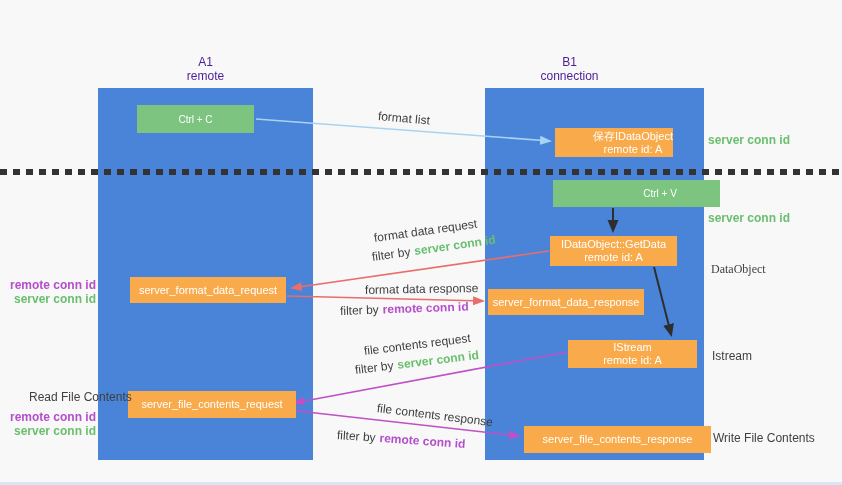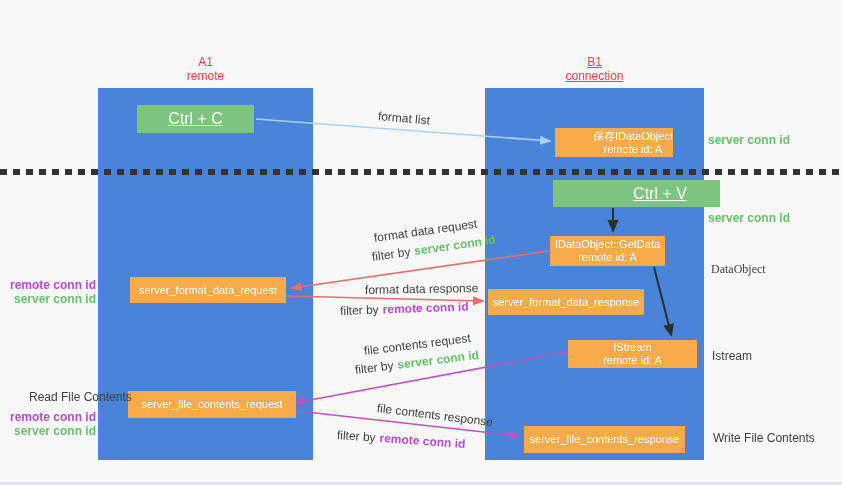--- a/index.html
+++ b/index.html
@@ -1,44 +1,44 @@
 <!DOCTYPE html>
 <html><head>
 <meta charset="utf-8">
 <style>
   html,body{margin:0;padding:0;background:#f8f8f8;font-family:"Liberation Sans",sans-serif;}
   .canvas{position:relative;width:842px;height:485px;background:#f8f8f8;overflow:hidden;}
   .title{position:absolute;left:368px;top:12px;font-size:17px;line-height:22px;color:#333;z-index:4;}
-  .hdr{position:absolute;top:55px;text-align:center;font-size:12px;line-height:14px;color:#ef4444;z-index:4;}
+  .hdr{position:absolute;top:55px;text-align:center;font-size:12px;line-height:14px;color:#4c1d95;z-index:4;}
   .col{position:absolute;top:88px;height:372px;background:#4a84d8;z-index:1;}
   .dash{position:absolute;left:0;top:169px;width:842px;height:6px;z-index:3;
         background:repeating-linear-gradient(90deg,#333 0 7px,transparent 7px 13px);}
   svg.arrows{position:absolute;left:0;top:0;z-index:2;}
   .box{position:absolute;z-index:3;display:flex;align-items:center;justify-content:center;
        color:#fff;text-align:center;white-space:nowrap;}
-  .green-box{background:#7cc47f;font-size:16px;text-decoration:underline;}
+  .green-box{background:#7cc47f;font-size:10px;}
   .orange-box{background:#f9ab4b;font-size:11px;line-height:13px;}
   .lbl{position:absolute;z-index:4;font-size:12px;color:#3f3f3f;white-space:nowrap;}
   .lbl span + span{margin-left:4px;}
   .green-t{color:#6abf6e;font-weight:bold;}
   .purple-t{color:#b44ecb;font-weight:bold;}
   .side-left{left:0;width:96px;text-align:right;line-height:14px;}
   .bottom-edge{position:absolute;left:0;top:482px;width:842px;height:3px;background:#d9e6f7;z-index:1;}
 </style>
 </head>
 <body>
 
 <div class="canvas">
 
 
   <div class="hdr" style="left:98px;width:215px;">
     <div>A1</div>
     <div>remote</div>
   </div>
-  <div class="hdr" style="left:485px;width:219px;text-decoration:underline;">
+  <div class="hdr" style="left:460px;width:219px;">
     <div>B1</div>
     <div>connection</div>
   </div>
 
   <div class="col" style="left:98px;width:215px;"></div>
   <div class="col" style="left:485px;width:219px;"></div>
 
   <div class="dash"></div>
 
   <svg class="arrows" width="842" height="485">
@@ -70,42 +70,42 @@
   </div>
   <div class="box orange-box" style="left:555px;top:128px;width:118px;height:29px;justify-content:flex-end;">
     <div>
       <div>保存IDataObject</div>
       <div>remote id: A</div>
     </div>
   </div>
   <div class="box green-box" style="left:553px;top:180px;width:120px;height:27px;padding-left:47px;">
     <span>Ctrl + V</span>
   </div>
-  <div class="box orange-box" style="left:550px;top:236px;width:115px;height:30px;">
+  <div class="box orange-box" style="left:550px;top:236px;width:127px;height:30px;">
     <div>
       <div>IDataObject::GetData</div>
       <div>remote id: A</div>
     </div>
   </div>
   <div class="box orange-box" style="left:488px;top:289px;width:156px;height:26px;">
     <span>server_format_data_response</span>
   </div>
   <div class="box orange-box" style="left:130px;top:277px;width:156px;height:26px;">
     <span>server_format_data_request</span>
   </div>
   <div class="box orange-box" style="left:568px;top:340px;width:129px;height:28px;">
     <div>
       <div>IStream</div>
       <div>remote id: A</div>
     </div>
   </div>
   <div class="box orange-box" style="left:128px;top:391px;width:168px;height:27px;">
     <span>server_file_contents_request</span>
   </div>
-  <div class="box orange-box" style="left:524px;top:426px;width:161px;height:27px;">
+  <div class="box orange-box" style="left:524px;top:426px;width:187px;height:27px;">
     <span>server_file_contents_response</span>
   </div>
 
   <div class="lbl" style="left:378px;top:109px;transform:rotate(5deg);transform-origin:0 50%;">format list</div>
 
   <div class="lbl" style="left:374px;top:231px;transform:rotate(-8deg);transform-origin:0 50%;">format data request</div>
   <div class="lbl" style="left:372px;top:250px;transform:rotate(-8deg);transform-origin:0 50%;">
     <span>filter by</span><span class="green-t">server conn id</span>
   </div>
   <div class="lbl" style="left:365px;top:283px;transform:rotate(-1deg);transform-origin:0 50%;">format data response</div>

